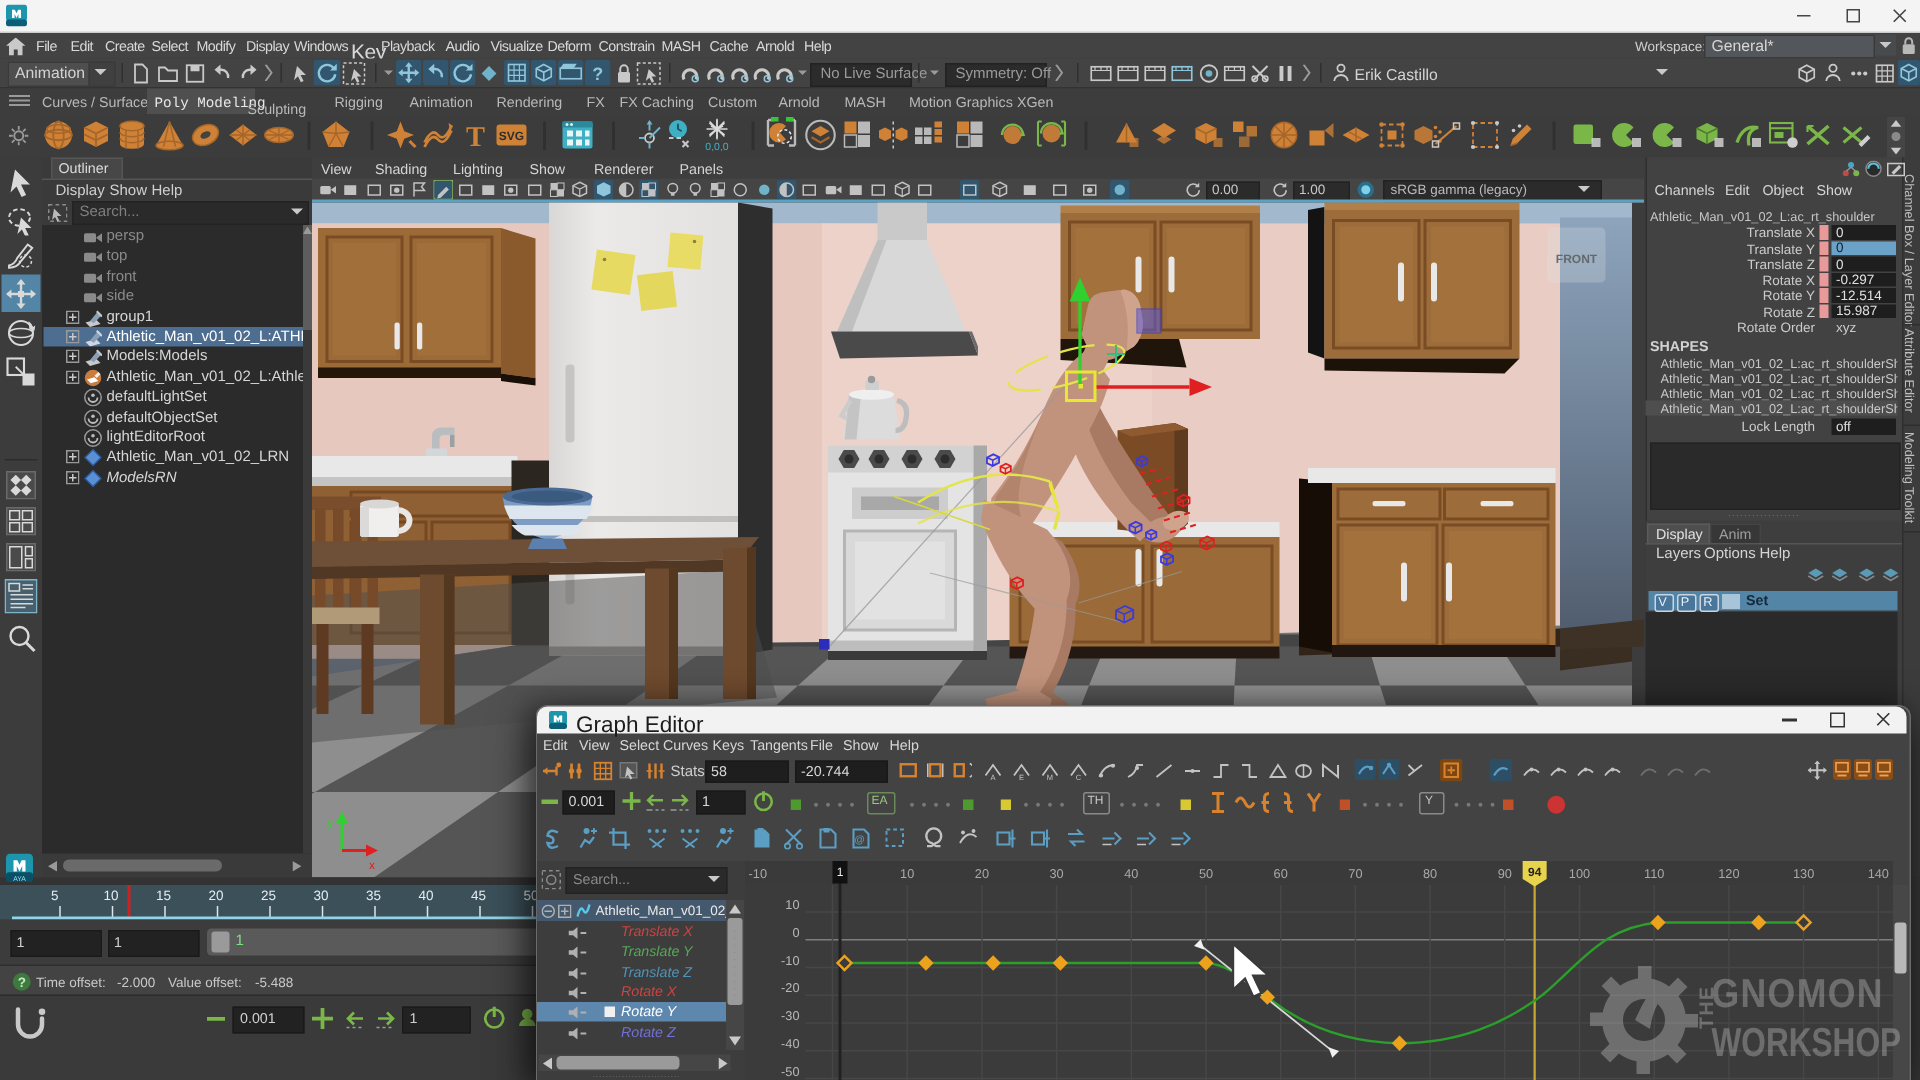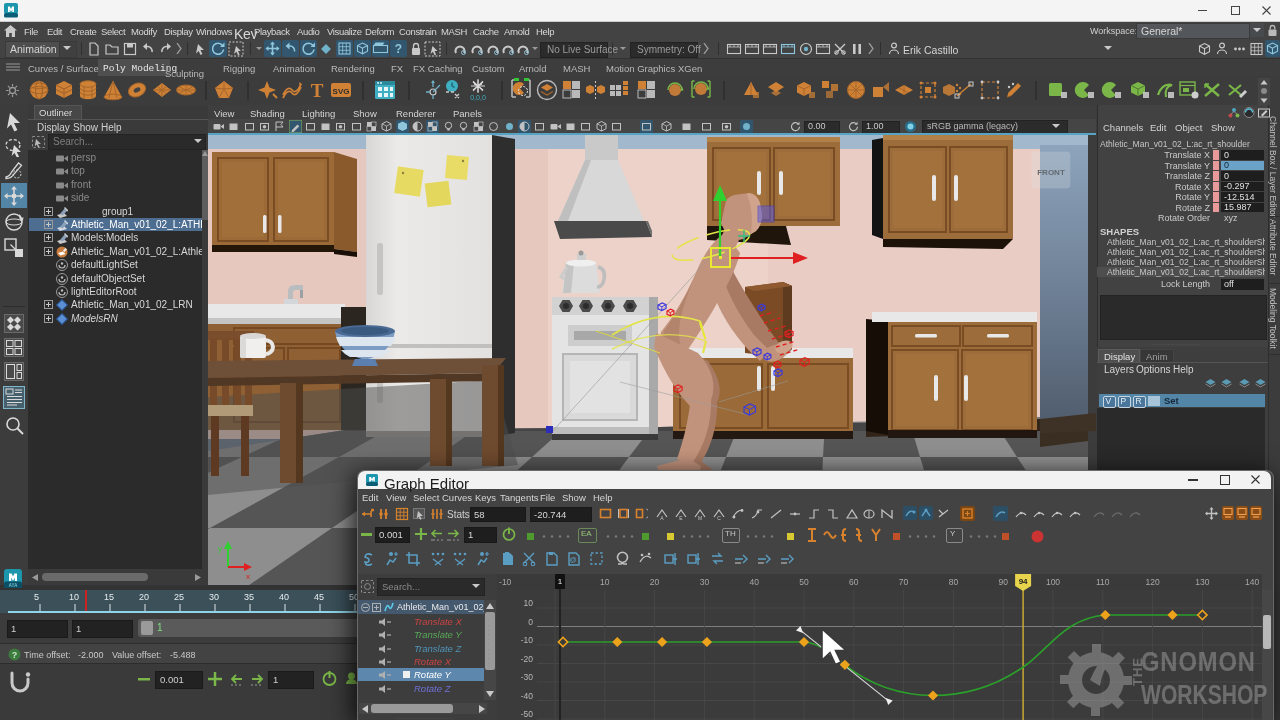--- a/index.html
+++ b/index.html
@@ -597,21 +597,21 @@
 <div class="abs" style="left:71px;top:192.20000000000002px;font-size:10px;color:#8a8a8a;white-space:nowrap;">side</div>
 <svg class="abs" style="left:44px;top:206.60000000000002px;" width="9" height="9" viewBox="0 0 9 9">
       <rect x=".5" y=".5" width="8" height="8" fill="none" stroke="#9a9a9a"></rect>
       <path d="M2 4.5 h5 M4.5 2 v5" stroke="#c9c9c9"></path>
     </svg>
 <svg class="abs" style="left:56px;top:205.60000000000002px;" width="12" height="12" viewBox="0 0 12 12">
       <path d="M1 9 L8 7 11 10 4 12 Z" fill="#c9c9c9"></path>
       <path d="M4 8 L9 2 l2.5 2.5 -5 5" fill="#8aa0b8"></path>
       <path d="M9 1 l3.5 3.5 -1 1 -3.5 -3.5 Z" fill="#c9c9c9"></path>
     </svg>
-<div class="abs" style="left:71px;top:205.60000000000002px;font-size:10px;color:#d6d6d6;white-space:nowrap;margin-left:31px;">group1</div>
+<div class="abs" style="left:71px;top:205.60000000000002px;font-size:10px;color:#d6d6d6;white-space:nowrap;">group1</div>
 <div class="abs" style="left:29px;top:218.00000000000003px;width:173px;height:13.4px;background:#4d6d91;"></div>
 <svg class="abs" style="left:44px;top:220.00000000000003px;" width="9" height="9" viewBox="0 0 9 9">
       <rect x=".5" y=".5" width="8" height="8" fill="none" stroke="#9a9a9a"></rect>
       <path d="M2 4.5 h5 M4.5 2 v5" stroke="#c9c9c9"></path>
     </svg>
 <svg class="abs" style="left:56px;top:219.00000000000003px;" width="12" height="12" viewBox="0 0 12 12">
       <path d="M1 9 L8 7 11 10 4 12 Z" fill="#cfd8e2"></path>
       <path d="M4 8 L9 2 l2.5 2.5 -5 5" fill="#8aa0b8"></path>
       <path d="M9 1 l3.5 3.5 -1 1 -3.5 -3.5 Z" fill="#cfd8e2"></path>
     </svg>

